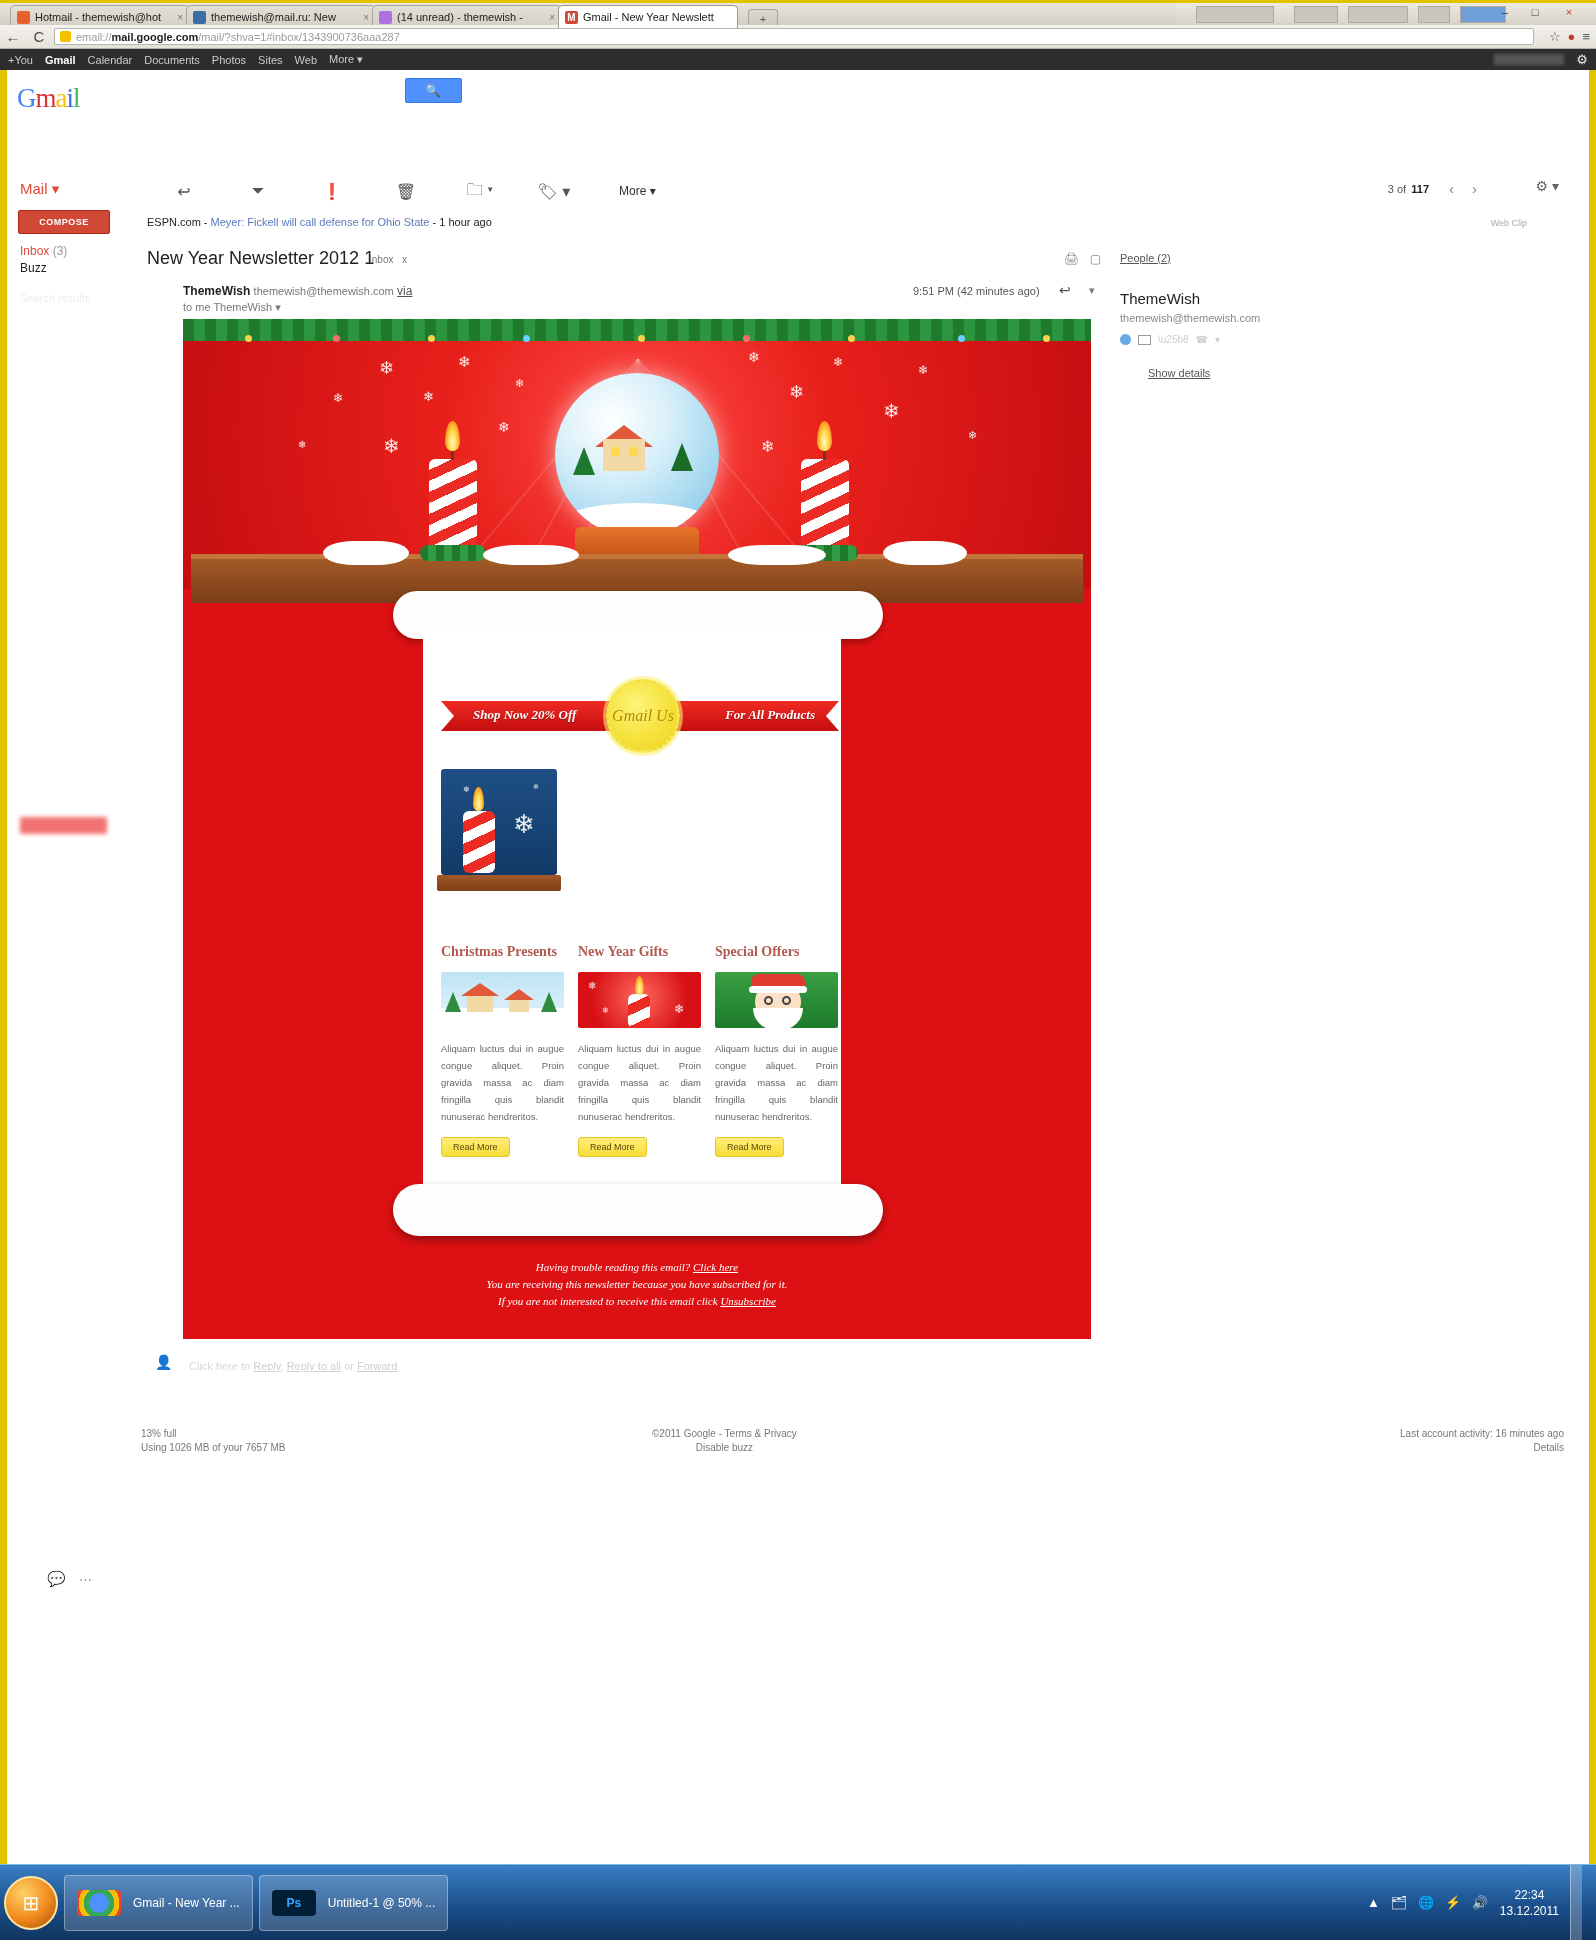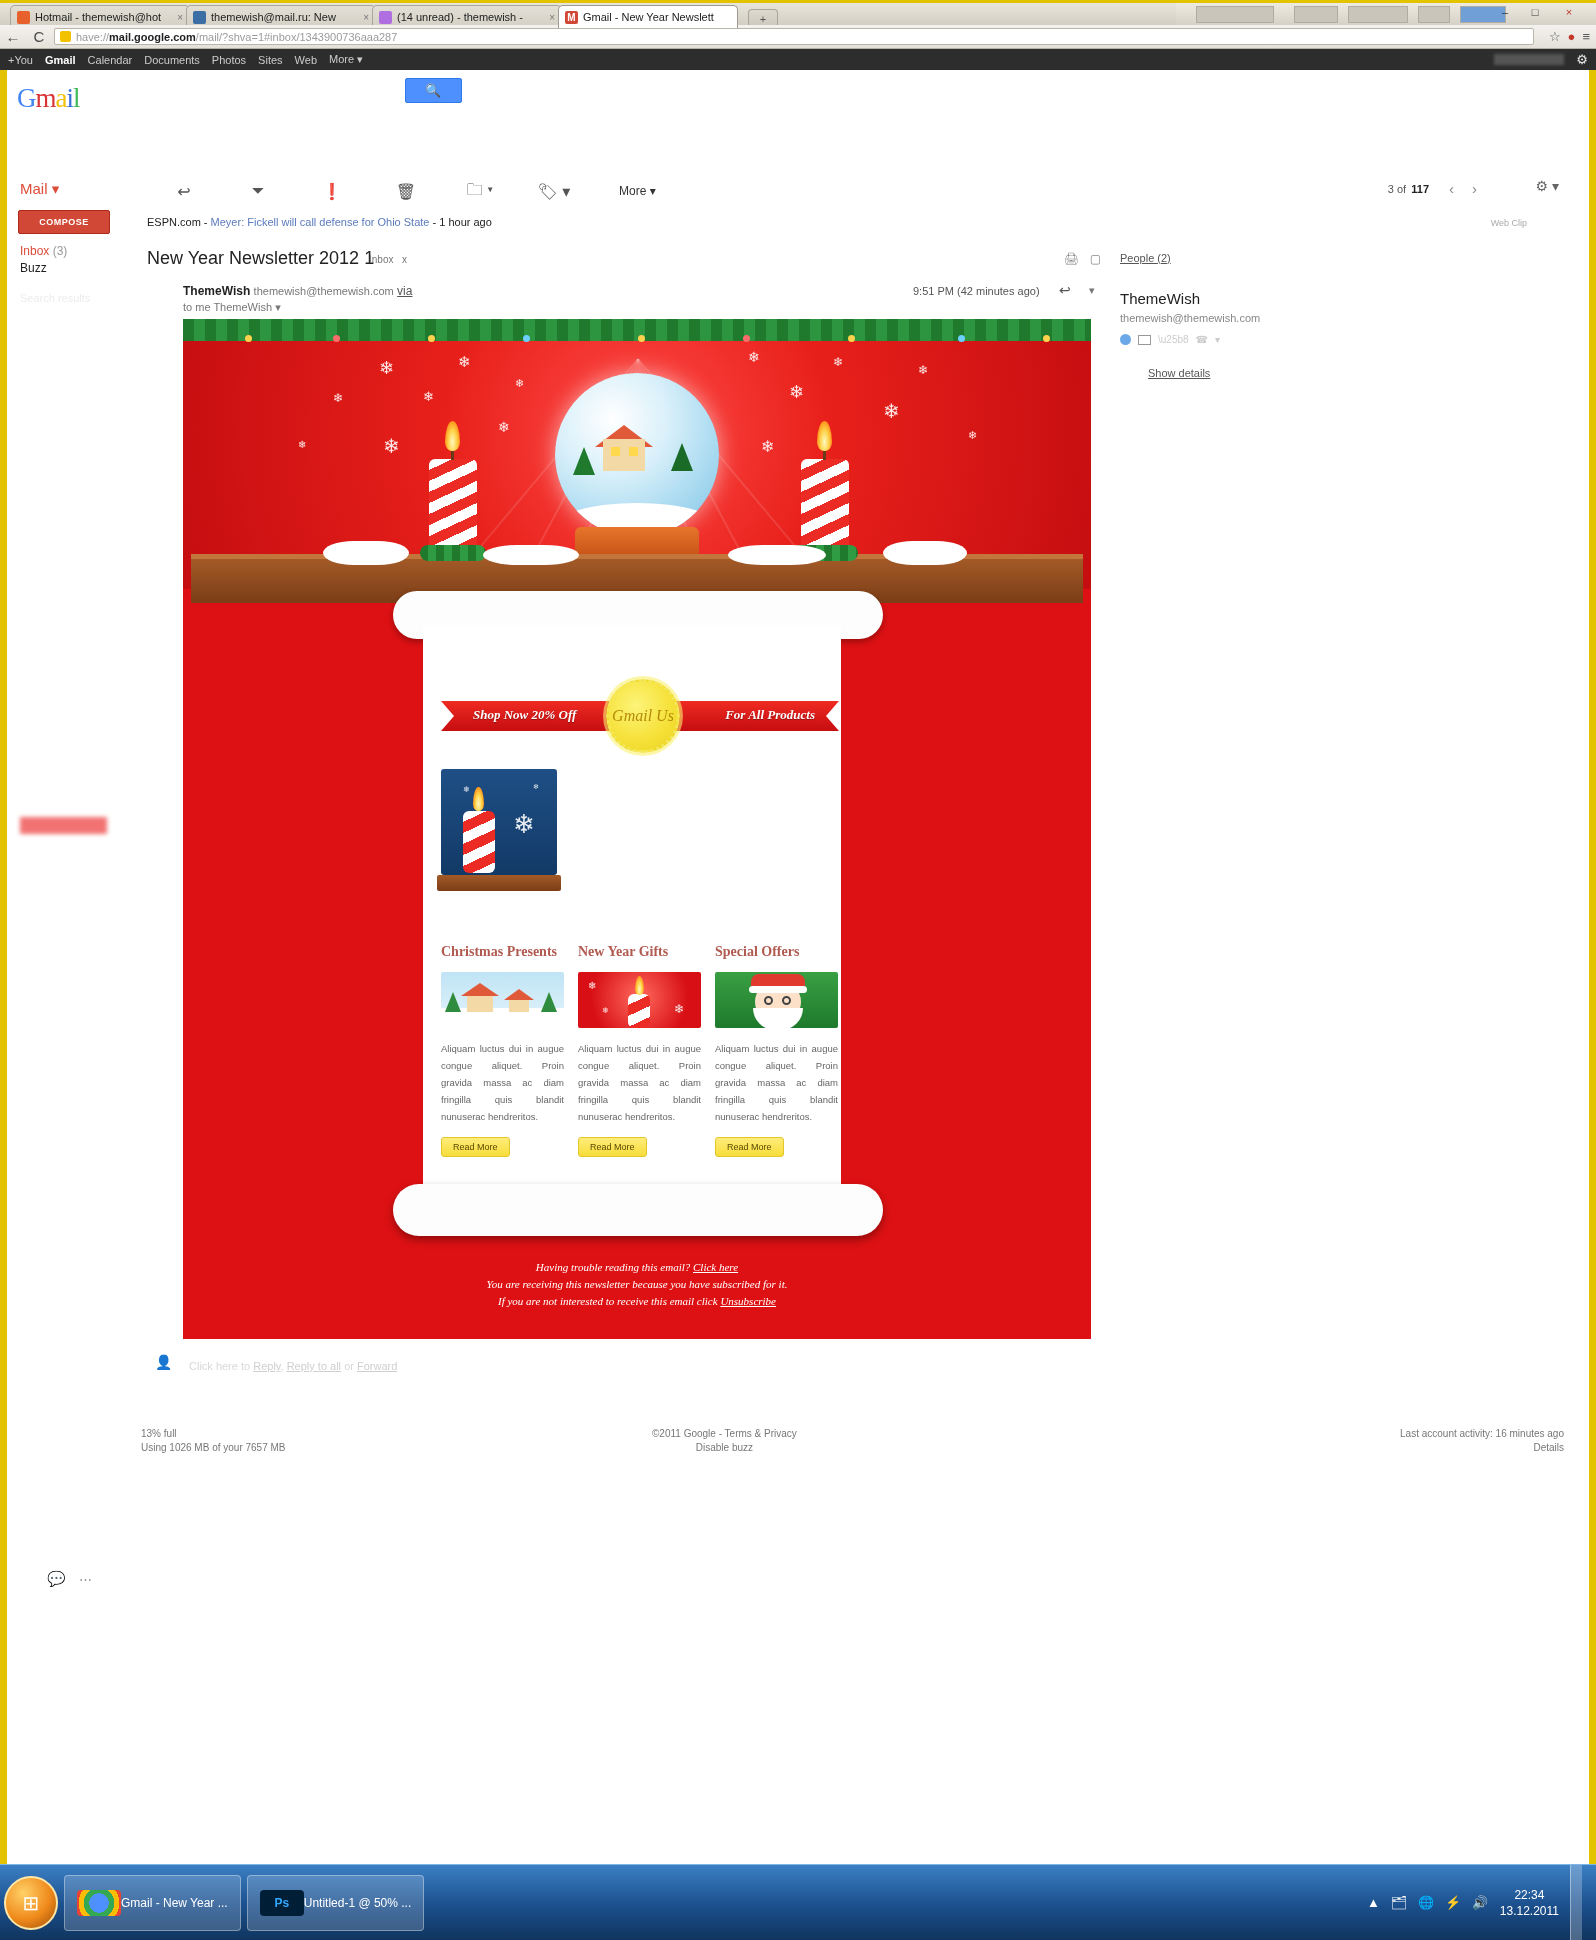--- a/index.html
+++ b/index.html
@@ -291,21 +291,21 @@
   .startorb {
     width:54px;height:54px;margin-left:4px;border-radius:50%;
     background:radial-gradient(circle at 35% 30%, #ffd166, #f08a1c 55%, #9c4c05 100%);
     border:2px solid #ffe7a8;
     display:flex;align-items:center;justify-content:center;color:#fff;font-size:20px;
   }
   .tb-item {
     height:56px; margin-left:6px; padding:0 12px;
     background:rgba(255,255,255,.18);
     border:1px solid rgba(255,255,255,.35); border-radius:4px;
-    display:flex; align-items:center; gap:0;
+    display:flex; align-items:center; gap:12px;
     color:#fff; font-size:12px; white-space:nowrap;
   }
   .tb-item .ico { width:44px;height:26px;border-radius:4px;display:flex;align-items:center;justify-content:center;font-size:12px;font-weight:bold;}
   .tray { margin-left:auto; display:flex; align-items:center; gap:11px; padding-right:14px; color:#fff; font-size:13px; }
   .clock { text-align:center; font-size:12px; line-height:16px; color:#fff; }
   .showdesk { width:12px;height:76px;background:rgba(255,255,255,.25); border-left:1px solid rgba(255,255,255,.4); }
 </style>
 </head>
 <body>
 
@@ -344,21 +344,21 @@
       <span class="tab-title">Gmail - New Year Newslett</span>
     </div>
     <div class="newtab-btn" style="left:748px;">+</div>
   </div>
 
   <div class="chrome-toolbar">
     <div class="nav-btn">←</div>
     <div class="nav-btn">C</div>
     <div class="omnibox">
       <span class="lock-ico"></span>
-      <span class="url-dim">have://</span>
+      <span class="url-dim">email://</span>
       <span class="url-strong">mail.google.com</span>
       <span class="url-dim">/mail/?shva=1#inbox/1343900736aaa287</span>
     </div>
     <div class="tb-right">
       <span>☆</span>
       <span style="color:#c0392b;">●</span>
       <span>≡</span>
     </div>
   </div>
 

